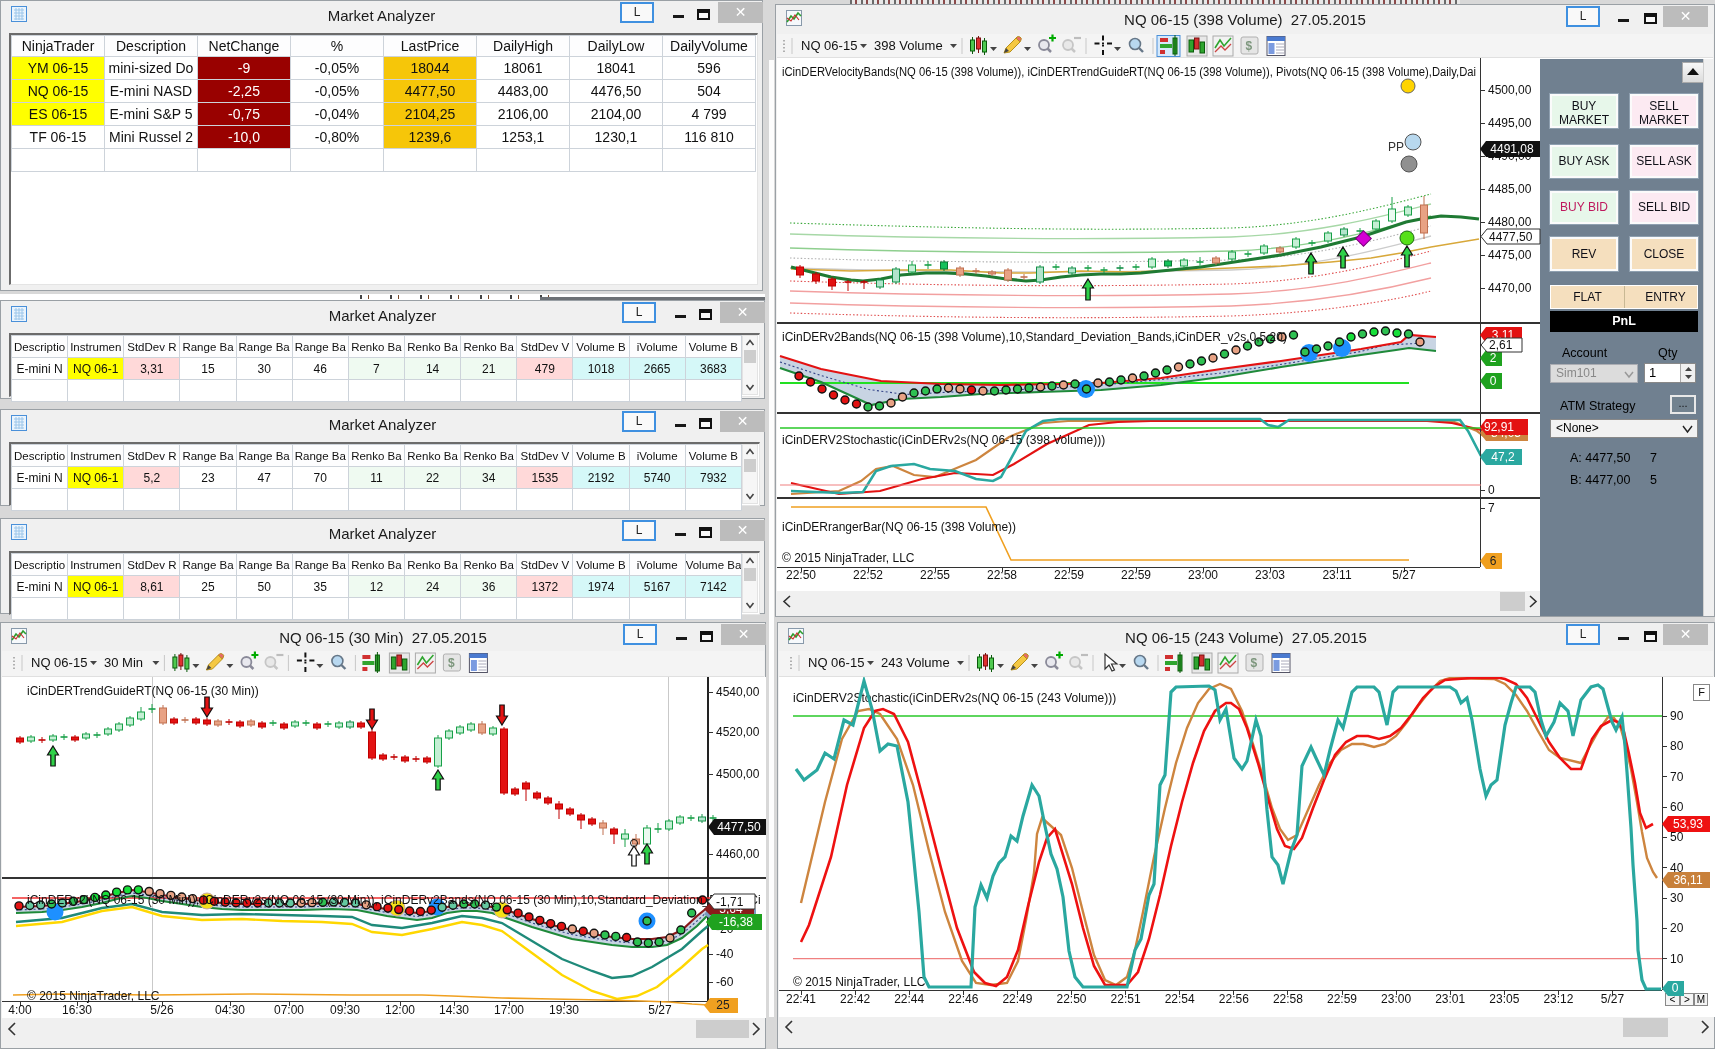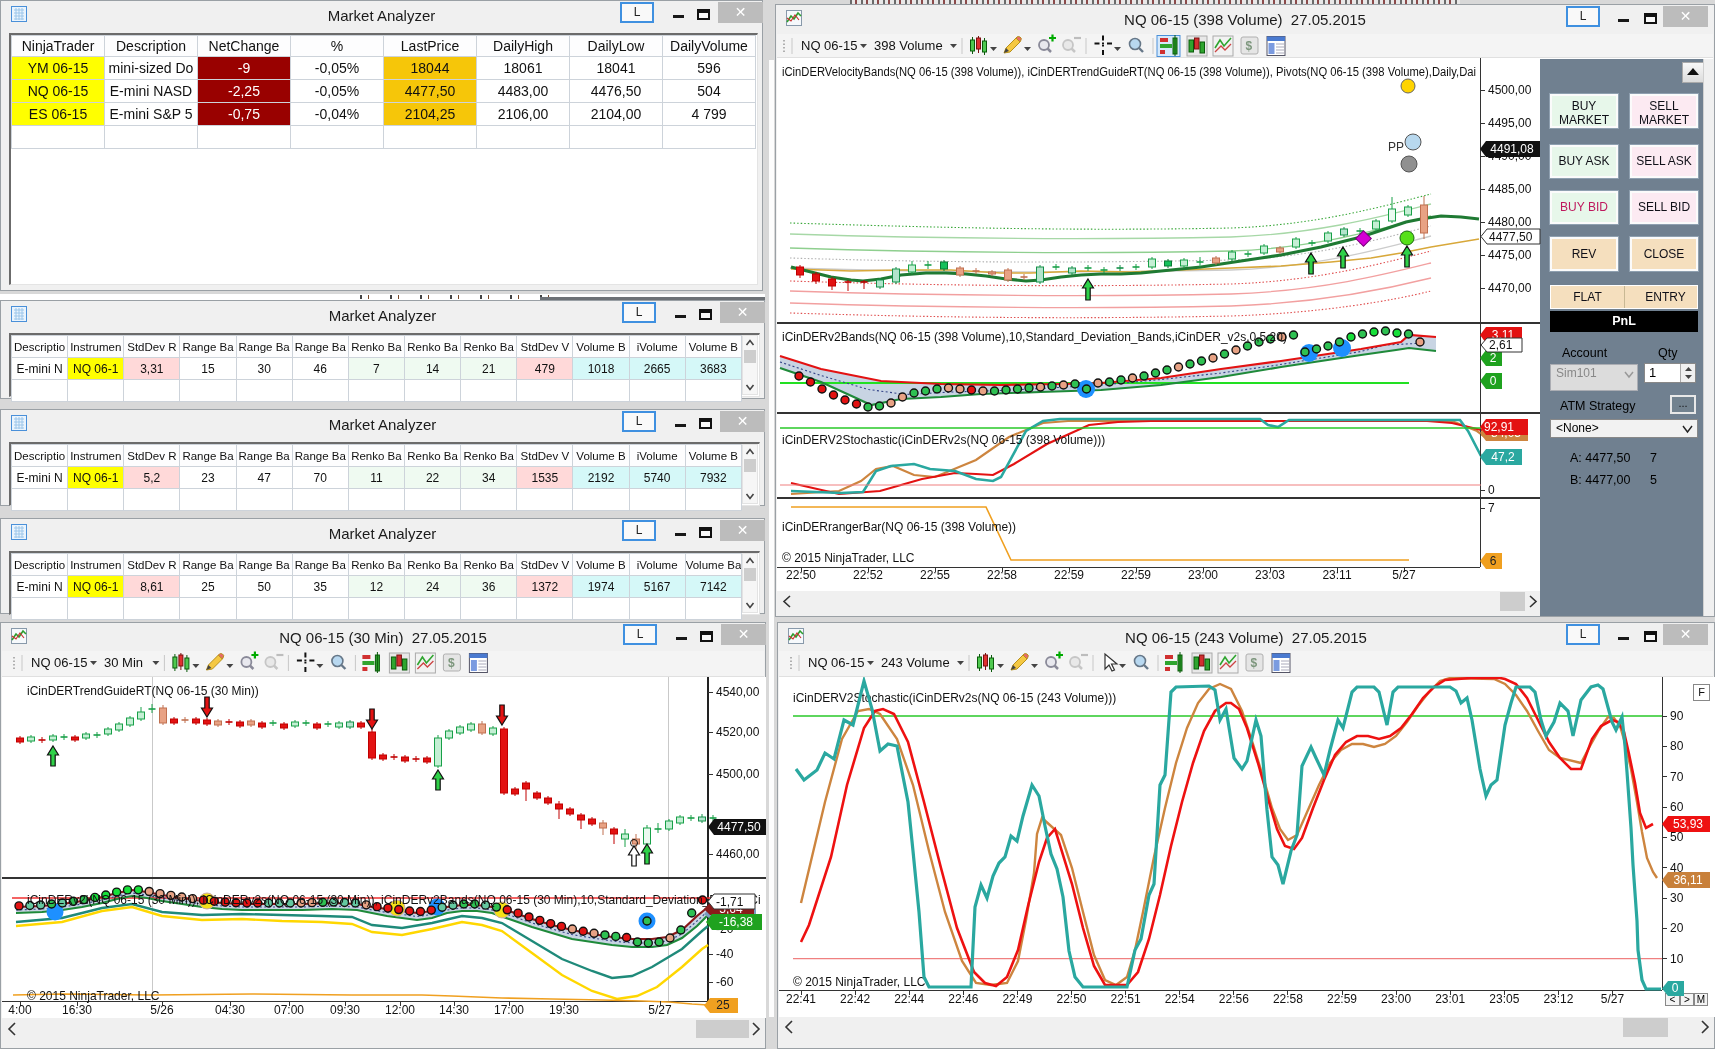--- a/index.html
+++ b/index.html
@@ -69,20 +69,30 @@
         </tr>
         <tr>
           <td class="yel">ES 06-15</td>
           <td class="">E-mini S&amp;P 5</td>
           <td class="drd">-0,75</td>
           <td class="">-0,04%</td>
           <td class="gld">2104,25</td>
           <td class="">2106,00</td>
           <td class="">2104,00</td>
           <td class="">4 799</td>
+        </tr>
+        <tr>
+          <td class="">TF 06-15</td>
+          <td class="">Mini Russel 2</td>
+          <td class="drd">-10,0</td>
+          <td class="">-0,80%</td>
+          <td class="gld">1239,6</td>
+          <td class="">1253,1</td>
+          <td class="">1230,1</td>
+          <td class="">116 810</td>
         </tr>
         <tr>
           <td class=""></td>
           <td class=""></td>
           <td class=""></td>
           <td class=""></td>
           <td class=""></td>
           <td class=""></td>
           <td class=""></td>
           <td class=""></td>
@@ -645,21 +655,21 @@
       <div class="ab" style="left:90px;top:132px;width:68px;height:33px;background:#fceaf2;border:2px solid #fbfbfb;outline:1px solid #8fa0b0;color:#101018;font-size:12px;text-align:center;line-height:29px">SELL BID</div>
       <div class="ab" style="left:10px;top:178px;width:68px;height:34px;background:#f5dfbe;border:2px solid #fbfbfb;outline:1px solid #8fa0b0;color:#101018;font-size:12px;text-align:center;line-height:30px">REV</div>
       <div class="ab" style="left:90px;top:178px;width:68px;height:34px;background:#f5dfbe;border:2px solid #fbfbfb;outline:1px solid #8fa0b0;color:#101018;font-size:12px;text-align:center;line-height:30px">CLOSE</div>
       <div class="ab" style="left:10px;top:226px;width:148px;height:24px;background:#f5dfbe;border:1px solid #fff;color:#101018;font-size:12px">
         <div class="ab" style="left:0;top:0;width:74px;height:22px;text-align:center;line-height:22px;border-right:1px solid #c8b894">FLAT</div>
         <div class="ab" style="left:78px;top:0;width:73px;height:22px;text-align:center;line-height:22px">ENTRY</div>
       </div>
       <div class="ab" style="left:10px;top:252px;width:148px;height:21px;background:#000;color:#fff;font-size:12.5px;font-weight:bold;text-align:center;line-height:21px">PnL</div>
       <div class="ab" style="left:22px;top:287px;font-size:12.5px;color:#000">Account</div>
       <div class="ab" style="left:118px;top:287px;font-size:12.5px;color:#000">Qty</div>
-      <div class="ab" style="left:10px;top:305px;width:88px;height:27px;background:#dcdcdc;border:1px solid #abadb3;color:#888;font-size:12px;line-height:17px;padding-left:5px">Sim101<svg width="10" height="8" style="right:3px;top:6px;position:absolute">
+      <div class="ab" style="left:10px;top:305px;width:88px;height:19px;background:#dcdcdc;border:1px solid #abadb3;color:#888;font-size:12px;line-height:17px;padding-left:5px">Sim101<svg width="10" height="8" style="right:3px;top:6px;position:absolute">
           <path d="M1 1 L5 6 L9 1" stroke="#999" fill="none" stroke-width="1.5"></path>
         </svg></div>
       <div class="ab" style="left:104px;top:304px;width:52px;height:20px;background:#fff;border:1px solid #888;color:#000;font-size:13px;line-height:18px;padding-left:4px">1<div class="ab" style="right:0;top:0;width:15px;height:18px;background:#f0f0f0;border-left:1px solid #aaa">
           <svg width="15" height="18">
             <path d="M4 7 L7.5 3 L11 7 z" fill="#444"></path>
             <path d="M4 11 L7.5 15 L11 11 z" fill="#444"></path>
           </svg>
         </div></div>
       <div class="ab" style="left:20px;top:340px;font-size:12.5px;color:#000">ATM Strategy</div>
       <div class="ab" style="left:130px;top:336px;width:26px;height:19px;background:#72828f;border:2px solid #e8e8e8;font-size:11px;text-align:center;line-height:13px;color:#111">...</div>

